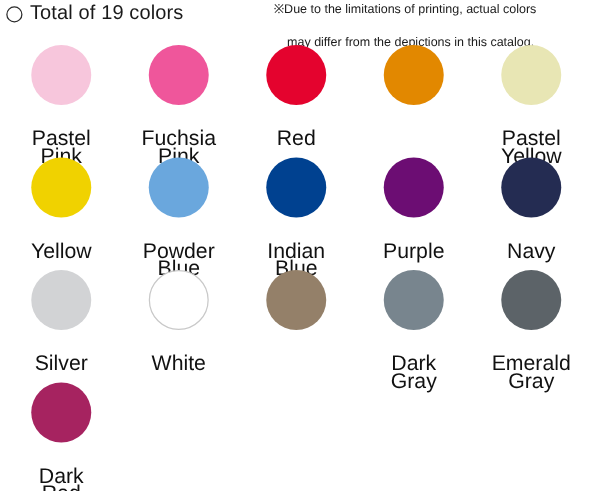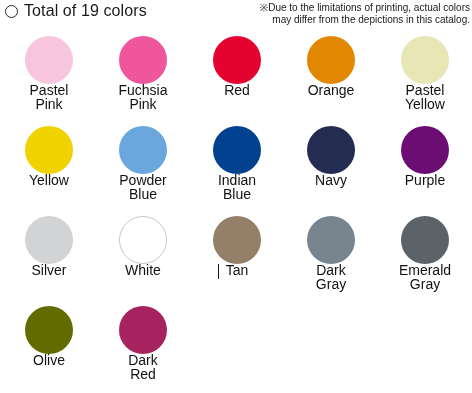--- a/index.html
+++ b/index.html
@@ -59,28 +59,29 @@
   }
 
   .disclaimer {
     position: absolute;
     left: 178px;
     top: 2px;
     width: 292px;
     font-size: 10px;
     line-height: 11.5px;
     color: #1a1a1a;
-    text-align: right;
+    text-align: center;
   }
   .disclaimer .mark {
     font-size: 10px;
   }
   .disclaimer .line2 {
     display: block;
     padding-left: 9px;
+    margin-top: 15px;
   }
 
   
   .grid {
     position: absolute;
     left: 0;
     top: 30px;
     width: 472px;
     display: grid;
     grid-template-columns: repeat(5, 94px);
@@ -107,22 +108,22 @@
     box-sizing: border-box;
     flex: none;
   }
 
   .dot.outlined {
     border: 1px solid #c9c9c9;
     background: #ffffff;
   }
 
   .swatch-label {
-    margin-top: 0;
-    font-size: 14px;
+    margin-top: 20px;
+    font-size: 17px;
     line-height: 13.5px;
     text-align: center;
     color: #111111;
     width: 90px;
     white-space: pre-line;
     position: relative;
   }
 
   
   .swatch-label.has-caret::before {
@@ -165,21 +166,20 @@
         <div class="dot" style="background: rgb(239, 86, 155);"></div>
         <div class="swatch-label">Fuchsia
 Pink</div>
       </div>
       <div class="swatch">
         <div class="dot" style="background: rgb(228, 3, 46);"></div>
         <div class="swatch-label">Red</div>
       </div>
       <div class="swatch">
         <div class="dot" style="background: rgb(226, 136, 0);"></div>
-        <div class="swatch-label">Orange</div>
       </div>
       <div class="swatch">
         <div class="dot" style="background: rgb(232, 230, 180);"></div>
         <div class="swatch-label">Pastel
 Yellow</div>
       </div>
       <div class="swatch">
         <div class="dot" style="background: rgb(240, 210, 0);"></div>
         <div class="swatch-label">Yellow</div>
       </div>
@@ -187,53 +187,48 @@
         <div class="dot" style="background: rgb(106, 167, 221);"></div>
         <div class="swatch-label">Powder
 Blue</div>
       </div>
       <div class="swatch">
         <div class="dot" style="background: rgb(0, 65, 144);"></div>
         <div class="swatch-label">Indian
 Blue</div>
       </div>
       <div class="swatch">
+        <div class="dot" style="background: rgb(108, 13, 115);"></div>
+        <div class="swatch-label">Purple</div>
+      </div>
+      <div class="swatch">
         <div class="dot" style="background: rgb(36, 44, 82);"></div>
         <div class="swatch-label">Navy</div>
       </div>
       <div class="swatch">
-        <div class="dot" style="background: rgb(108, 13, 115);"></div>
-        <div class="swatch-label">Purple</div>
-      </div>
-      <div class="swatch">
         <div class="dot" style="background: rgb(210, 211, 213);"></div>
         <div class="swatch-label">Silver</div>
       </div>
       <div class="swatch">
         <div class="dot outlined"></div>
         <div class="swatch-label">White</div>
       </div>
       <div class="swatch">
         <div class="dot" style="background: rgb(148, 128, 105);"></div>
-        <div class="swatch-label has-caret">Tan</div>
       </div>
       <div class="swatch">
         <div class="dot" style="background: rgb(120, 133, 142);"></div>
         <div class="swatch-label">Dark
 Gray</div>
       </div>
       <div class="swatch">
         <div class="dot" style="background: rgb(92, 99, 104);"></div>
         <div class="swatch-label">Emerald
 Gray</div>
       </div>
       <div class="swatch">
-        <div class="dot" style="background: rgb(98, 107, 0);"></div>
-        <div class="swatch-label">Olive</div>
-      </div>
-      <div class="swatch">
         <div class="dot" style="background: rgb(166, 35, 96);"></div>
         <div class="swatch-label">Dark
 Red</div>
       </div>
     </div>
 
 </div>
 
 </body></html>

